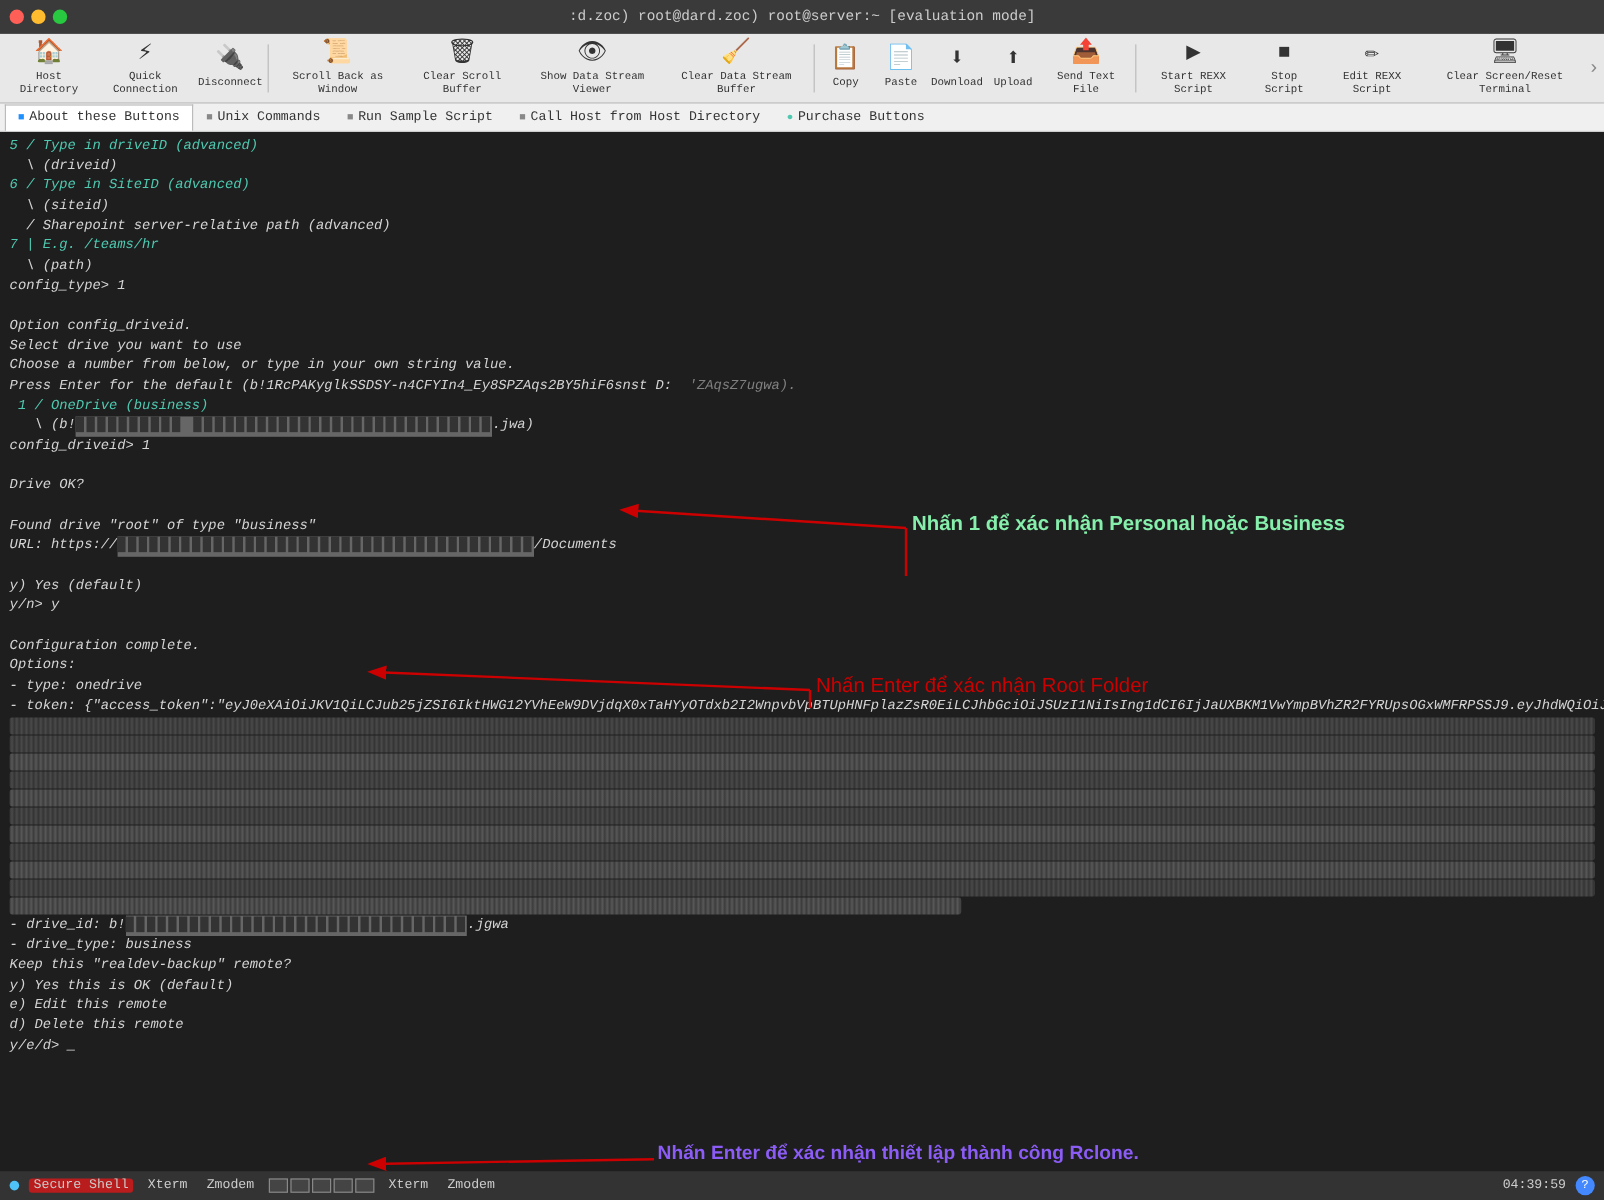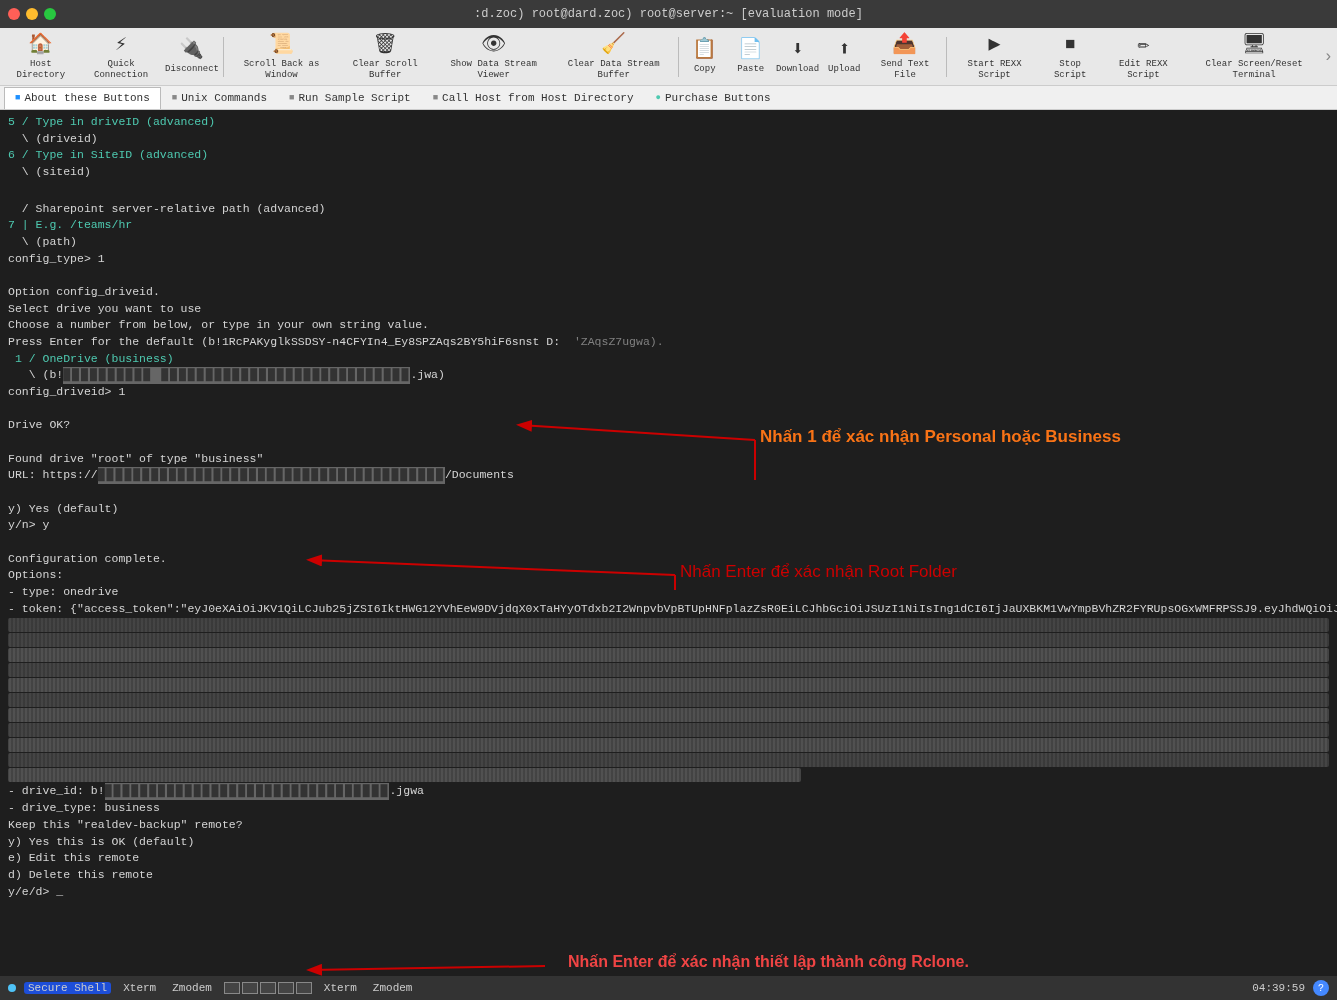--- a/index.html
+++ b/index.html
@@ -154,21 +154,21 @@
     .status-item {
       display: flex;
       align-items: center;
       gap: 4px;
       color: #ccc;
       font-size: 11px;
       cursor: pointer;
       padding: 0 4px;
     }
     .status-item.active {
-      background: #1d4ed8;
+      background: #b91c1c;
       border-radius: 3px;
     }
     .status-dot {
       width: 8px;
       height: 8px;
       border-radius: 50%;
       background: #4fc3f7;
     }
     .status-time {
       margin-left: auto;
@@ -205,20 +205,21 @@
       left: 0;
       width: 100%;
       height: 100%;
       pointer-events: none;
     }
 
     .terminal-content {
       font-family: 'Courier New', Courier, monospace;
       font-size: 11.5px;
       line-height: 1.45;
+      font-style: italic;
     }
   </style>
 </head>
 <body>
 
 <div id="title-bar">
   <div class="traffic-lights">
     <div class="traffic-light tl-close"></div>
     <div class="traffic-light tl-min"></div>
     <div class="traffic-light tl-max"></div>
@@ -320,21 +321,21 @@
   </div>
 </div>
 
 <div id="main-area" style="position: relative;">
   <div id="terminal">
     <div class="terminal-content">
       <div class="line"><span style="color:#4ec9b0;">5 / Type in driveID (advanced)</span></div>
       <div class="line"><span style="color:#d4d4d4;">  \ (driveid)</span></div>
       <div class="line"><span style="color:#4ec9b0;">6 / Type in SiteID (advanced)</span></div>
       <div class="line"><span style="color:#d4d4d4;">  \ (siteid)</span></div>
-      <div class="line"><span style="color:#d4d4d4;margin-top:20px;">  / Sharepoint server-relative path (advanced)</span></div>
+      <div class="line"><span style="color:#d4d4d4;">  / Sharepoint server-relative path (advanced)</span></div>
       <div class="line"><span style="color:#4ec9b0;">7 | E.g. /teams/hr</span></div>
       <div class="line"><span style="color:#d4d4d4;">  \ (path)</span></div>
       <div class="line"><span style="color:#d4d4d4;">config_type&gt; 1</span></div>
       <div class="line">&nbsp;</div>
       <div class="line"><span style="color:#d4d4d4;">Option config_driveid.</span></div>
       <div class="line"><span style="color:#d4d4d4;">Select drive you want to use</span></div>
       <div class="line"><span style="color:#d4d4d4;">Choose a number from below, or type in your own string value.</span></div>
       <div class="line"><span style="color:#d4d4d4;">Press Enter for the default (b!1RcPAKyglkSSDSY-n4CFYIn4_Ey8SPZAqs2BY5hiF6snst D:</span><span style="color:#808080;">  'ZAqsZ7ugwa).</span></div>
       <div class="line"><span style="color:#4ec9b0;"> 1 / OneDrive (business)</span></div>
       <div class="line"><span style="color:#d4d4d4;">   \ (b!</span><span style="background:#666; color:#333; letter-spacing:2px;">██████████ ████████████████████████████</span><span style="color:#d4d4d4;">.jwa)</span></div>
@@ -382,27 +383,27 @@
 
       <line x1="545" y1="856" x2="310" y2="860" stroke="#cc0000" stroke-width="2" marker-end="url(#arrowhead)"></line>
 
       <defs>
         <marker id="arrowhead" markerWidth="8" markerHeight="6" refX="6" refY="3" orient="auto">
           <polygon points="0 0, 8 3, 0 6" fill="#cc0000"></polygon>
         </marker>
       </defs>
     </svg>
 
-    <div class="annotation-text" style="position:absolute; top: 315px; left: 760px; font-size: 17px; color: #f97316; font-family: Arial, sans-serif; font-weight: bold; white-space: nowrap;">
+    <div class="annotation-text" style="position:absolute; top: 315px; left: 760px; font-size: 17px; color: #86efac; font-family: Arial, sans-serif; font-weight: bold; white-space: nowrap;">
       Nhấn 1 để xác nhận Personal hoặc Business
     </div>
     <div class="annotation-text" style="position:absolute; top: 450px; left: 680px; font-size: 17px; color: #cc0000; font-family: Arial, sans-serif; font-weight: normal; white-space: nowrap;">
       Nhấn Enter để xác nhận Root Folder
     </div>
-    <div class="annotation-text" style="position:absolute; top: 840px; left: 548px; font-size: 16px; color: #ef4444; font-family: Arial, sans-serif; font-weight: bold; white-space: nowrap; margin-left: 20px;">
+    <div class="annotation-text" style="position:absolute; top: 840px; left: 548px; font-size: 16px; color: #8b5cf6; font-family: Arial, sans-serif; font-weight: bold; white-space: nowrap;">
       Nhấn Enter để xác nhận thiết lập thành công Rclone.
     </div>
   </div>
 </div>
 
 <div id="status-bar">
   <div class="status-dot"></div>
   <div class="status-item active">
     <span>Secure Shell</span>
   </div>

